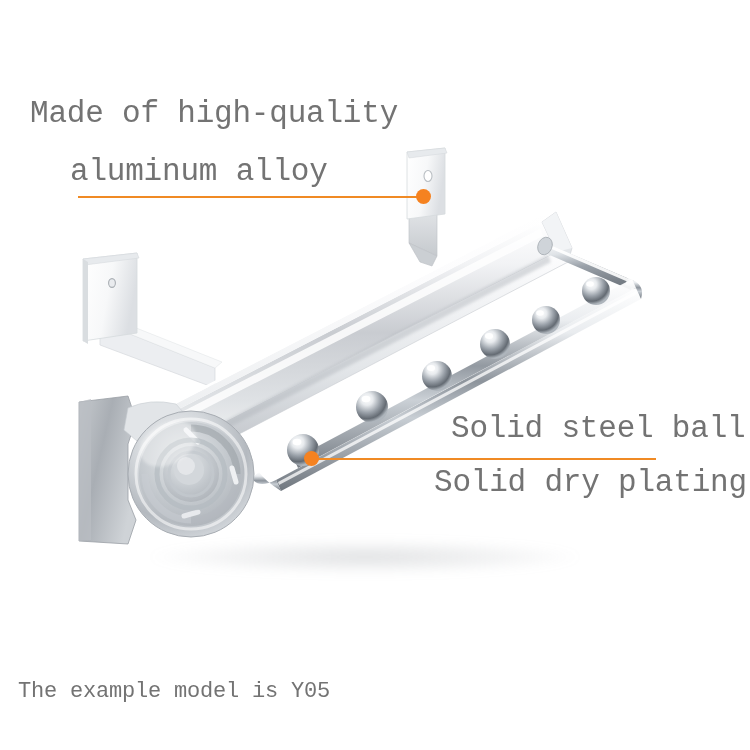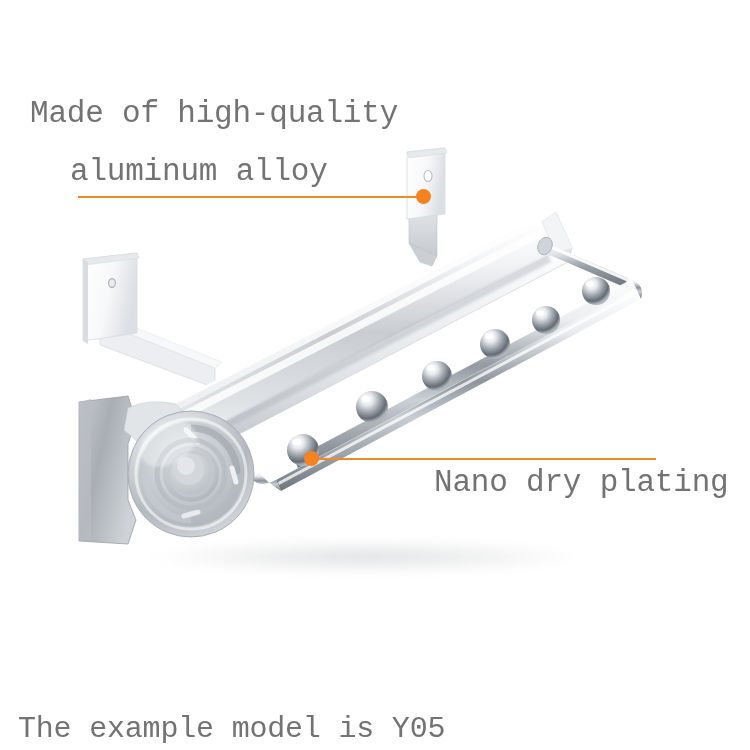--- a/index.html
+++ b/index.html
@@ -27,21 +27,21 @@
     font-weight: 400;
     white-space: nowrap;
     letter-spacing: -0.2px;
     z-index: 40;
   }
   #txt-alu-1 { left: 30px;  top: 96px;  font-size: 31px; }
   #txt-alu-2 { left: 70px;  top: 154px; font-size: 31px; text-align: center; }
   #txt-ball  { left: 451px; top: 411px; font-size: 31px; }
   #txt-nano-1{ left: 434px; top: 465px; font-size: 31px; }
   #txt-nano-2{ left: 479px; top: 523px; font-size: 31px; }
-  #txt-model { left: 18px;  top: 712px; font-size: 30px; }
+  #txt-model { left: 18px;  top: 679px; font-size: 22px; }
 
   
   .leader {
     position: absolute;
     height: 2px;
     background: #f08a24;
     z-index: 38;
   }
   #leader-top    { left: 78px;  top: 196px; width: 348px; }
   #leader-bottom { left: 311px; top: 458px; width: 345px; }
@@ -275,19 +275,20 @@
 
       <ellipse cx="168" cy="444" rx="30" ry="20" fill="#ffffff" opacity="0.35" transform="rotate(-28 168 444)" filter="url(#softBlur)"></ellipse>
     </g>
   </svg>
 
   <div class="callout-text" id="txt-alu-1">Made of high-quality</div>
   <div class="callout-text" id="txt-alu-2">aluminum alloy</div>
   <div class="leader" id="leader-top"></div>
   <div class="leader-dot" id="dot-top"></div>
 
+  <div class="callout-text" id="txt-ball">Solid steel ball</div>
   <div class="leader" id="leader-bottom"></div>
   <div class="leader-dot" id="dot-bottom"></div>
-  <div class="callout-text" id="txt-nano-1">Nano dry plating</div>
+  <div class="callout-text" id="txt-nano-1">Solid dry plating</div>
 
   <div class="callout-text" id="txt-model">The example model is Y05</div>
 
 </div>
 
 </body></html>

